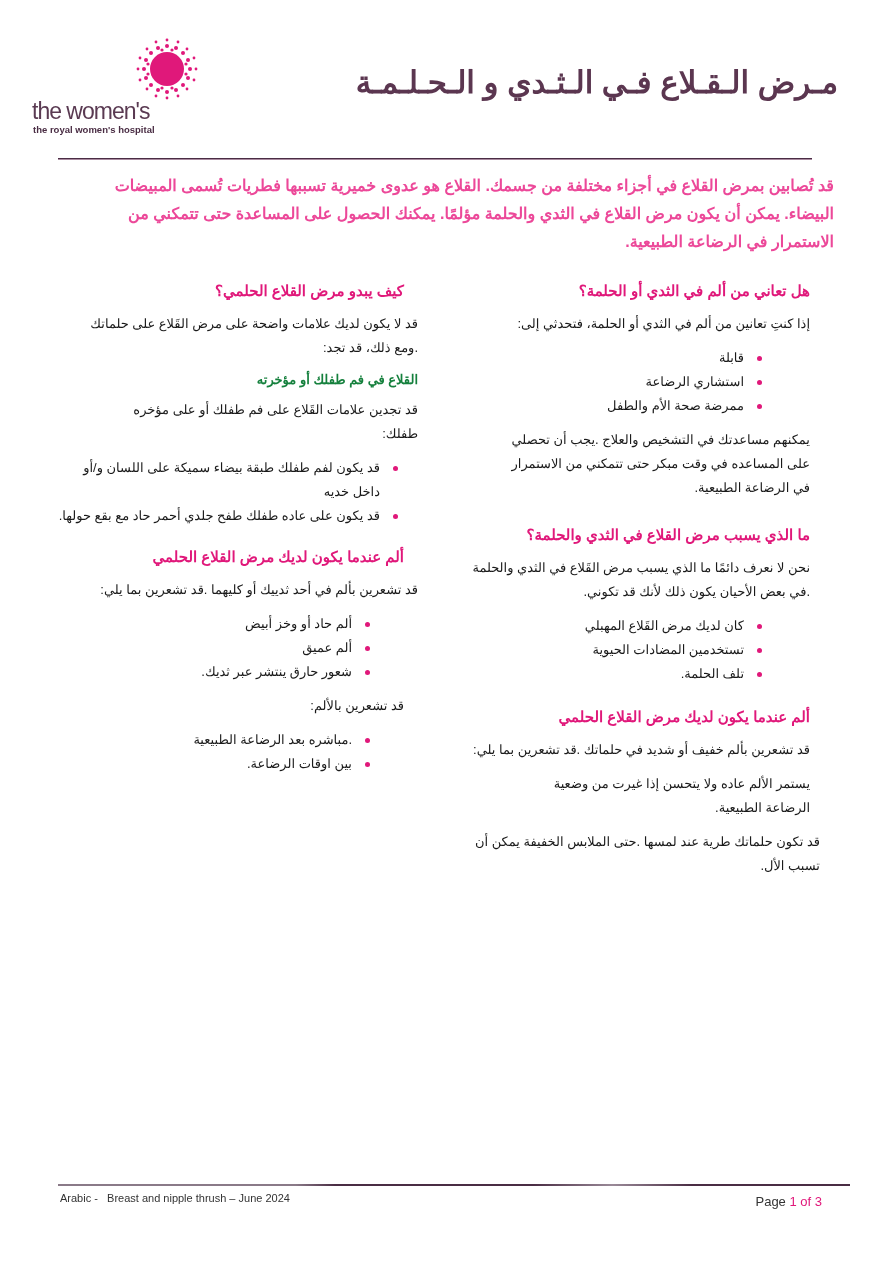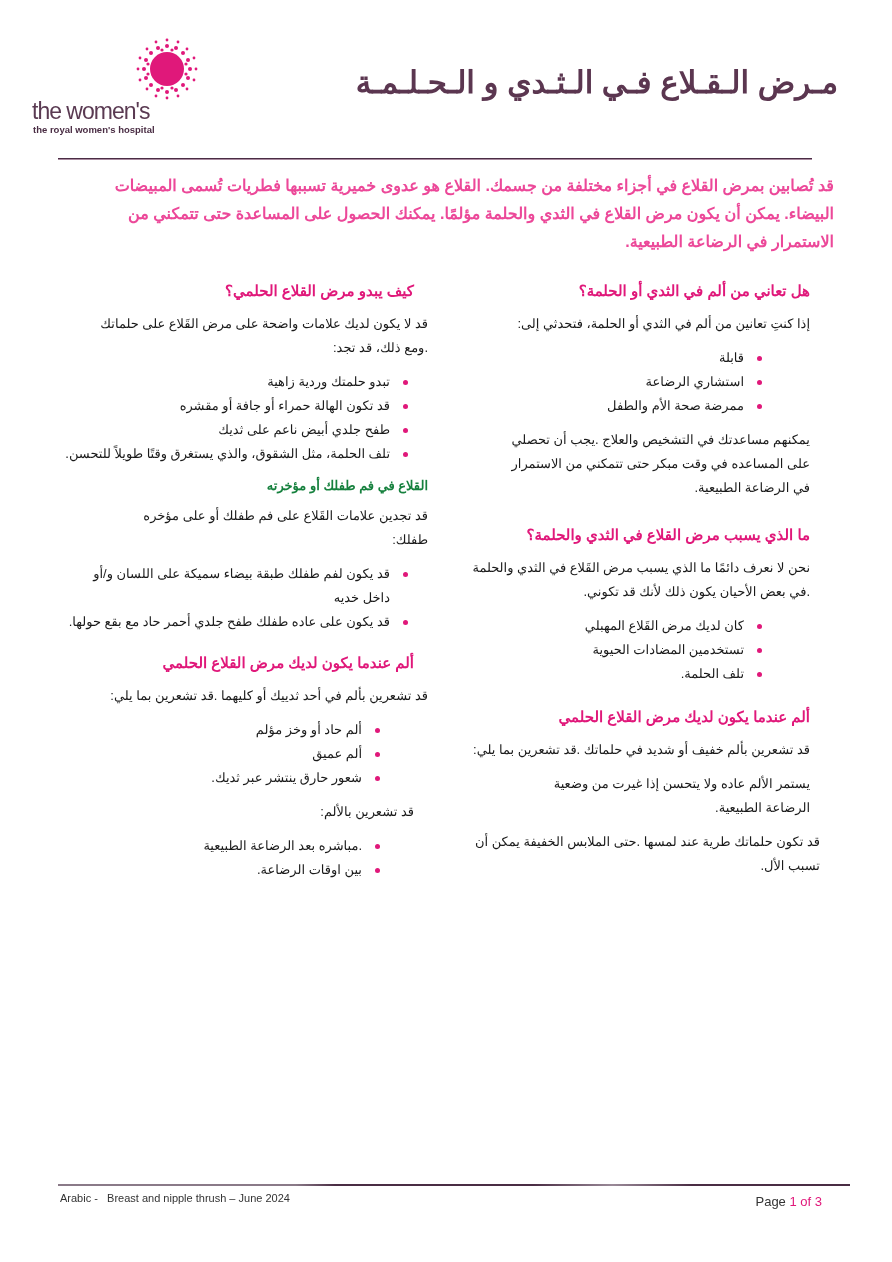--- a/index.html
+++ b/index.html
@@ -12,21 +12,21 @@
     .logo-sub { position: absolute; left: 3px; top: 88px; font-size: 9.5px; font-weight: bold; color: #4a2d44; white-space: nowrap; }
 
     .doc-title { position: absolute; right: 54px; top: 64px; direction: rtl; font-size: 31px; font-weight: bold; color: #5b3650; letter-spacing: 4px; white-space: nowrap; }
 
     .top-rule { position: absolute; left: 58px; top: 158px; width: 754px; height: 2px; background: #4a2d44; border-bottom: 1px solid #a98aa0; }
 
     .intro { position: absolute; left: 100px; top: 172px; width: 734px; direction: rtl; text-align: right; font-size: 16px; font-weight: bold; line-height: 28px; color: #ec4899; }
 
     .col { position: absolute; direction: rtl; text-align: right; }
     .col-right { left: 470px; width: 340px; top: 280px; }
-    .col-left { left: 64px; width: 364px; top: 280px; }
+    .col-left { left: 54px; width: 364px; top: 280px; }
 
     h2.sec { font-size: 15px; font-weight: bold; color: #e0187a; margin: 0 0 10px 0; line-height: 22px; }
     h3.sub { font-size: 13px; font-weight: bold; color: #15803d; margin: 0 0 8px 0; line-height: 20px; }
     p.body { font-size: 13px; line-height: 24px; color: #1a1a1a; margin: 0 0 10px 0; }
     ul.list { list-style: none; margin: 0 0 10px 0; padding: 0 18px 0 0; }
     ul.list li { position: relative; font-size: 13px; line-height: 24px; padding-right: 18px; }
     ul.list li::before { content: ""; position: absolute; right: 0; top: 10px; width: 5px; height: 5px; border-radius: 50%; background: #e0187a; }
     ul.list.indent { padding-right: 48px; }
     ul.list.indent-sm { padding-right: 20px; }
 
@@ -121,42 +121,36 @@
     <p class="body">قد تشعرين بألم خفيف أو شديد في حلماتك .قد تشعرين بما يلي:</p>
     <p class="body" style="width:300px;">يستمر الألم عاده ولا يتحسن إذا غيرت من وضعية الرضاعة الطبيعية.</p>
     <p class="body" style="margin-right:-10px;width:360px;">قد تكون حلماتك طرية عند لمسها .حتى الملابس الخفيفة يمكن أن تسبب الأل.</p>
   </section>
 </div>
 
 <div class="col col-left">
   <section>
     <h2 class="sec" style="padding-right:14px;">كيف يبدو مرض القلاع الحلمي؟</h2>
     <p class="body" style="width:340px;">قد لا يكون لديك علامات واضحة على مرض القَلاع على حلماتك .ومع ذلك، قد تجد:</p>
-    <ul class="list indent-sm">
-      <li>تبدو حلمتك وردية زاهية</li>
-      <li>قد تكون الهالة حمراء أو جافة أو مقشره</li>
-      <li>طفح جلدي أبيض ناعم على ثديك</li>
-      <li>تلف الحلمة، مثل الشقوق، والذي يستغرق وقتًا طويلاً للتحسن.</li>
-    </ul>
   </section>
 
   <section>
     <h3 class="sub">القلاع في فم طفلك أو مؤخرته</h3>
     <p class="body" style="width:310px;">قد تجدين علامات القَلاع على فم طفلك أو على مؤخره طفلك:</p>
     <ul class="list indent-sm">
       <li style="width:320px;">قد يكون لفم طفلك طبقة بيضاء سميكة على اللسان و/أو داخل خديه</li>
       <li>قد يكون على عاده طفلك طفح جلدي أحمر حاد مع بقع حولها.</li>
     </ul>
   </section>
 
   <section style="margin-top:18px;">
     <h2 class="sec" style="padding-right:14px;">ألم عندما يكون لديك مرض القلاع الحلمي</h2>
     <p class="body" style="width:340px;">قد تشعرين بألم في أحد ثدييك أو كليهما .قد تشعرين بما يلي:</p>
     <ul class="list indent">
-      <li>ألم حاد أو وخز مؤلم</li>
+      <li>ألم حاد أو وخز أبيض</li>
       <li>ألم عميق</li>
       <li>شعور حارق ينتشر عبر ثديك.</li>
     </ul>
     <p class="body" style="padding-right:14px;">قد تشعرين بالألم:</p>
     <ul class="list indent">
       <li>.مباشره بعد الرضاعة الطبيعية</li>
       <li>بين اوقات الرضاعة.</li>
     </ul>
   </section>
 </div>

